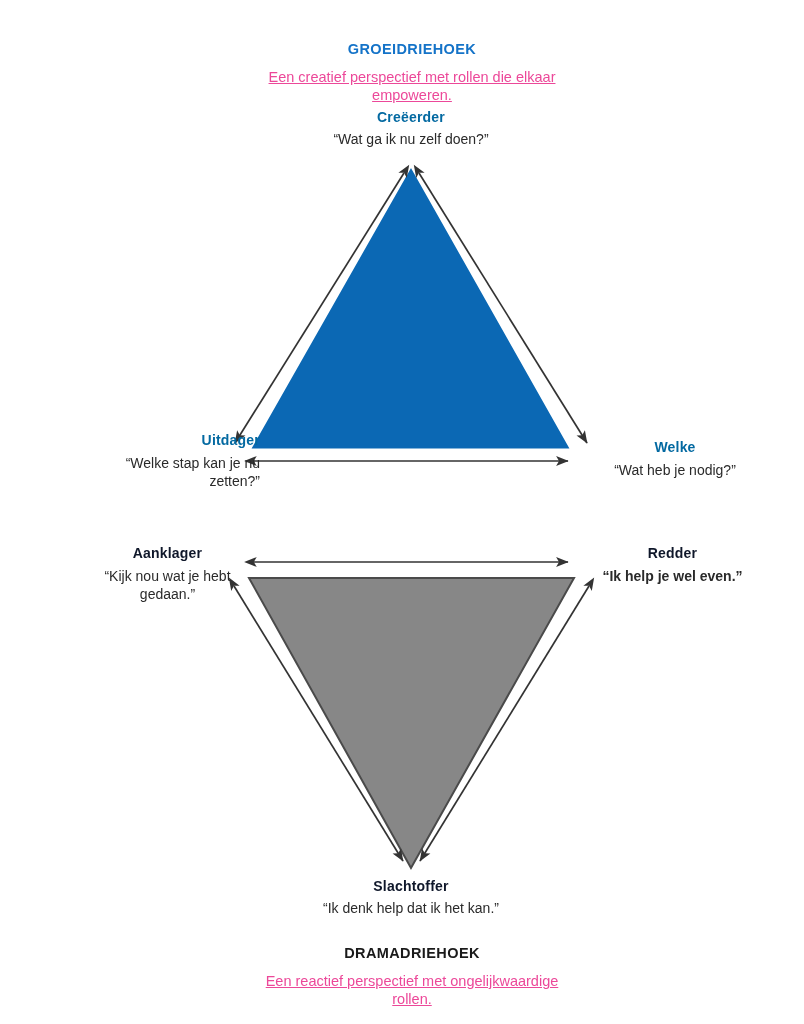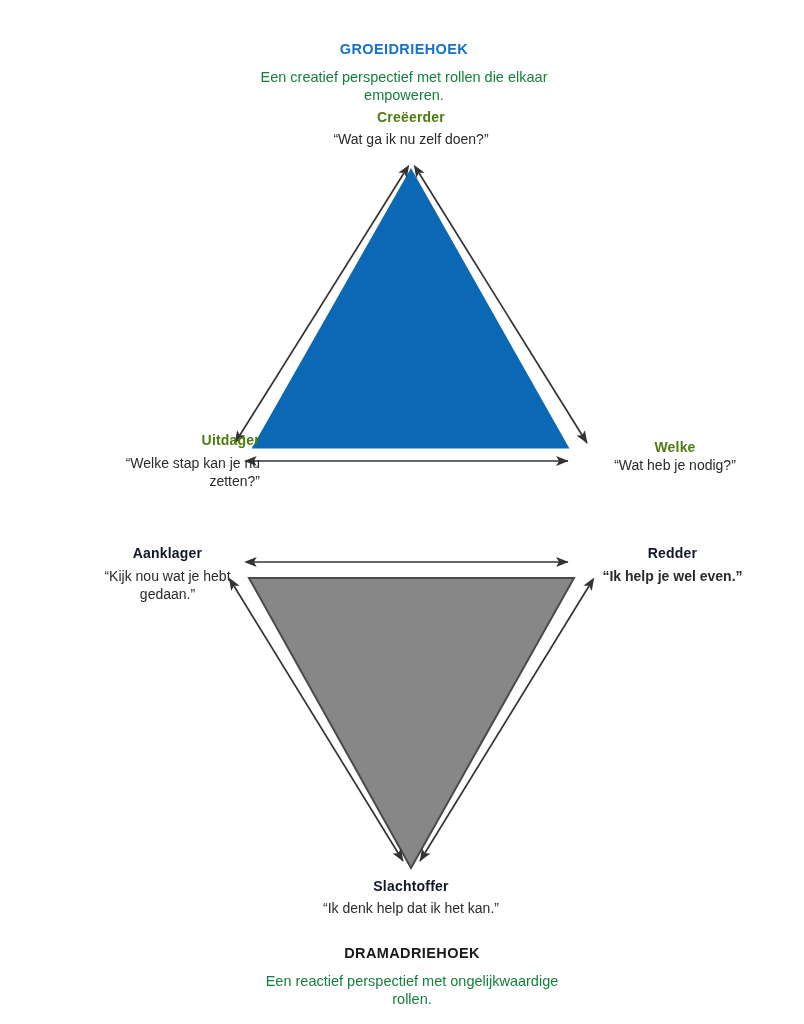--- a/index.html
+++ b/index.html
@@ -39,50 +39,51 @@
     font-weight: bold;
     font-size: 14.5px;
     letter-spacing: 0.4px;
     color: #1473c8;
   }
   .sect-title.dark {
     color: #1a1a1a;
   }
   .sect-sub {
     font-size: 14.5px;
-    color: #15803d;
+    color: #ec4899;
     line-height: 1.28;
+    text-decoration: underline;
   }
   .role-title {
     font-weight: bold;
     font-size: 14px;
-    color: #4d7c0f;
+    color: #0369a1;
     letter-spacing: 0.2px;
   }
   .role-title.dark {
     color: #0f172a;
   }
   .role-quote {
     font-size: 14px;
     color: #2a2a2a;
     line-height: 1.3;
   }
 
   
-  #growth-header      { left: 244px; top: 41px;  width: 320px; }
+  #growth-header      { left: 252px; top: 41px;  width: 320px; }
   #growth-header .sect-sub { margin-top: 9px; }
 
   #role-creator       { left: 311px; top: 109px; width: 200px; }
   #role-creator .role-quote { margin-top: 4px; }
 
   #role-challenger    { left: 75px;  top: 432px; width: 185px; text-align: right; }
   #role-challenger .role-quote { margin-top: 5px; }
 
   #role-coach         { left: 575px; top: 439px; width: 200px; }
-  #role-coach .role-quote { }
+  #role-coach .role-quote { margin-top: 5px; }
 
   #role-accuser       { left: 75px;  top: 545px; width: 185px; }
   #role-accuser .role-quote { margin-top: 5px; }
 
   #role-rescuer       { left: 580px; top: 545px; width: 185px; }
   #role-rescuer .role-quote { margin-top: 5px; font-weight: bold; }
 
   #role-victim        { left: 311px; top: 878px; width: 200px; }
   #role-victim .role-quote { margin-top: 4px; }
 

